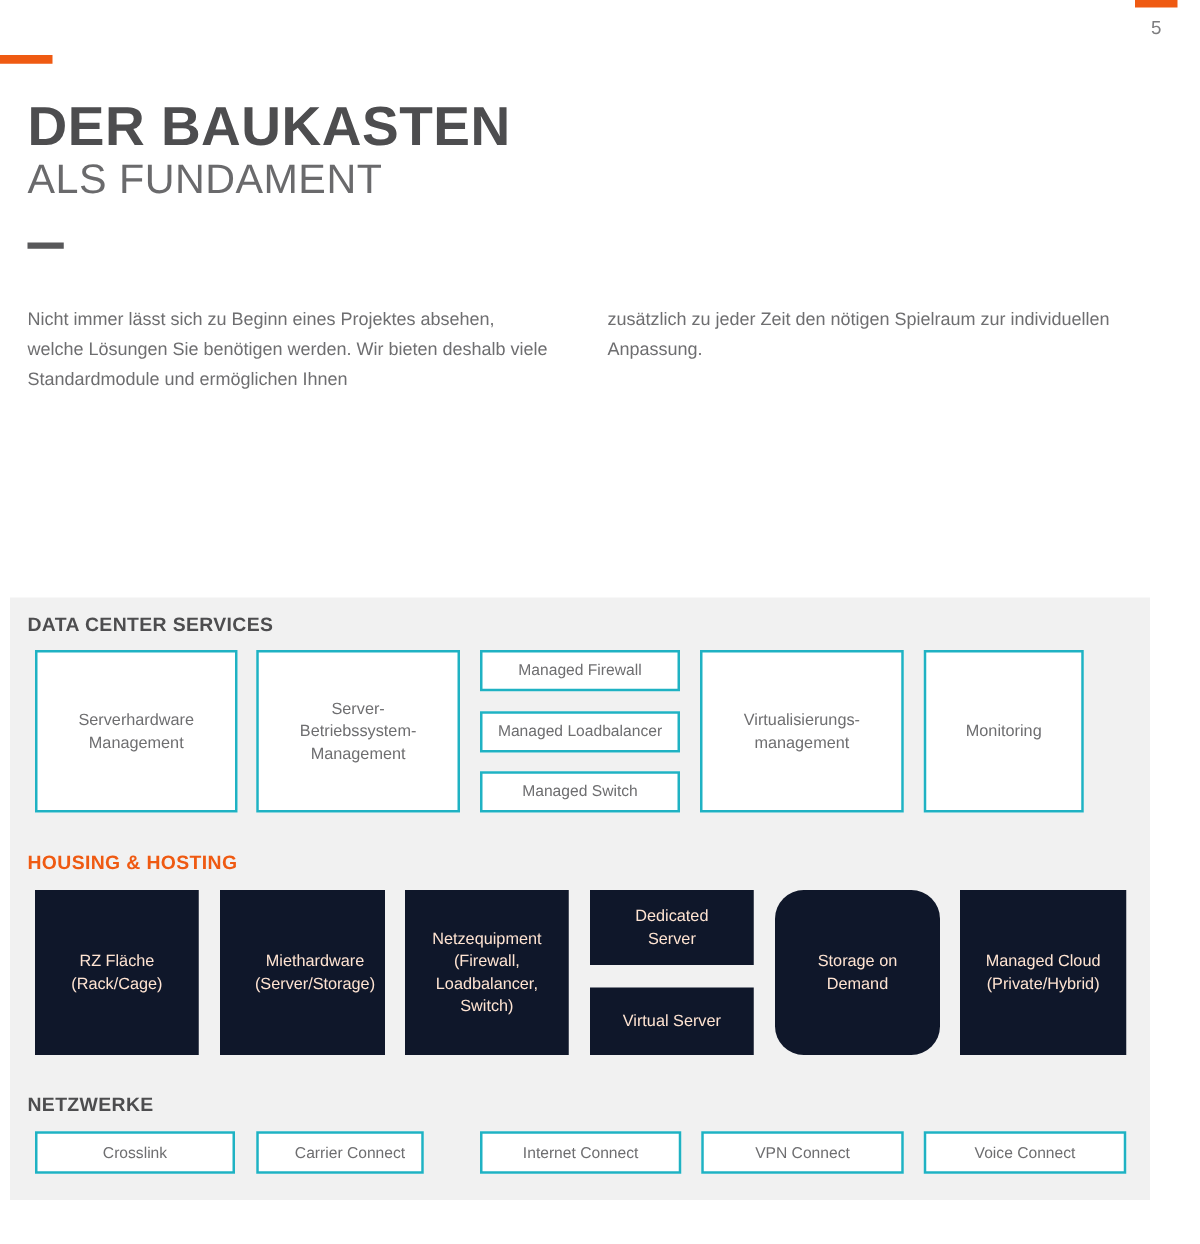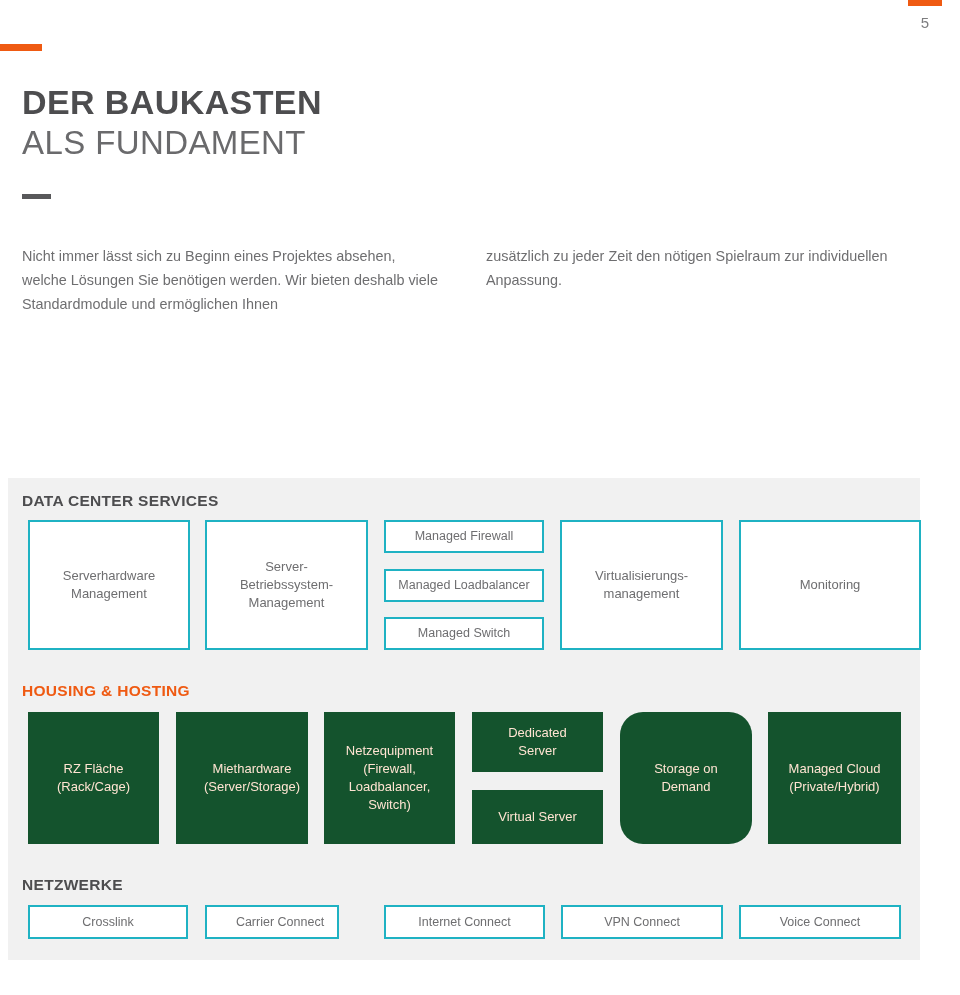--- a/index.html
+++ b/index.html
@@ -44,21 +44,21 @@
     font-family: "Liberation Sans", sans-serif;
   }
 
   
   .title-wrap {
     position: absolute;
     left: 22px;
     top: 82px;
   }
   .title-line1 {
-    font-size: 34px;
+    font-size: 44px;
     font-weight: bold;
     letter-spacing: 0.4px;
     color: #4d4d4f;
     line-height: 40px;
     margin: 0;
   }
   .title-line2 {
     font-size: 33px;
     font-weight: normal;
     letter-spacing: 0.4px;
@@ -116,35 +116,35 @@
     line-height: 17px;
   }
   .box-teal {
     border: 2px solid #1fb2c3;
     background: #ffffff;
     color: #6e6e70;
     font-size: 12.5px;
   }
   .box-teal.big { font-size: 13px; line-height: 18px; }
   .box-orange {
-    background: #14532d;
+    background: #0f172a;
     color: #ffe4d2;
     font-size: 13px;
     line-height: 18px;
     border: 0;
   }
 
   
   .dcs-1 { left: 28px;  top: 520px; width: 162px; height: 130px; }
   .dcs-2 { left: 205px; top: 520px; width: 163px; height: 130px; }
   .dcs-fw { left: 384px; top: 520px; width: 160px; height: 33px; }
   .dcs-lb { left: 384px; top: 569px; width: 160px; height: 33px; }
   .dcs-sw { left: 384px; top: 617px; width: 160px; height: 33px; }
   .dcs-3 { left: 560px; top: 520px; width: 163px; height: 130px; }
-  .dcs-4 { left: 739px; top: 520px; width: 182px; height: 130px; }
+  .dcs-4 { left: 739px; top: 520px; width: 128px; height: 130px; }
 
   
   .hh-1 { left: 28px;  top: 712px; width: 131px; height: 132px; }
   .hh-2 { left: 176px; top: 712px; width: 132px; height: 132px; padding-left: 20px; }
   .hh-3 { left: 324px; top: 712px; width: 131px; height: 132px; }
   .hh-ded { left: 472px; top: 712px; width: 131px; height: 60px; }
   .hh-vir { left: 472px; top: 790px; width: 131px; height: 54px; }
   .hh-4 { left: 620px; top: 712px; width: 132px; height: 132px; border-radius: 23px; }
   .hh-5 { left: 768px; top: 712px; width: 133px; height: 132px; }
 

